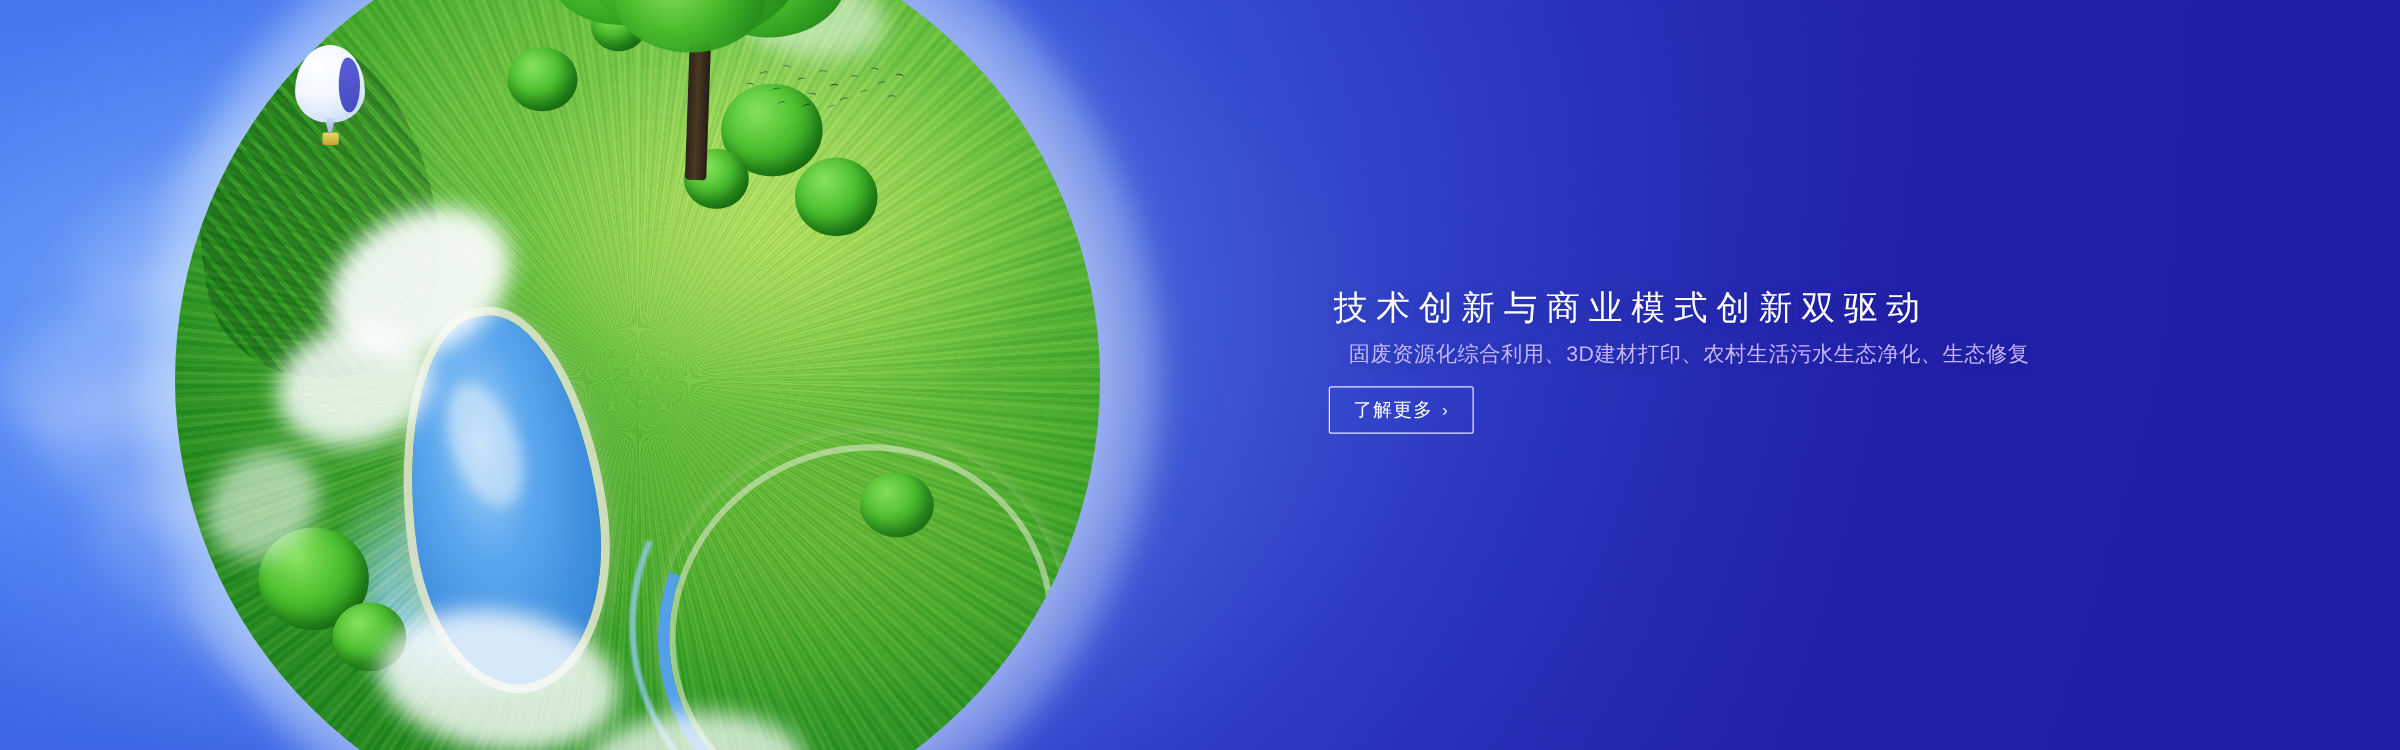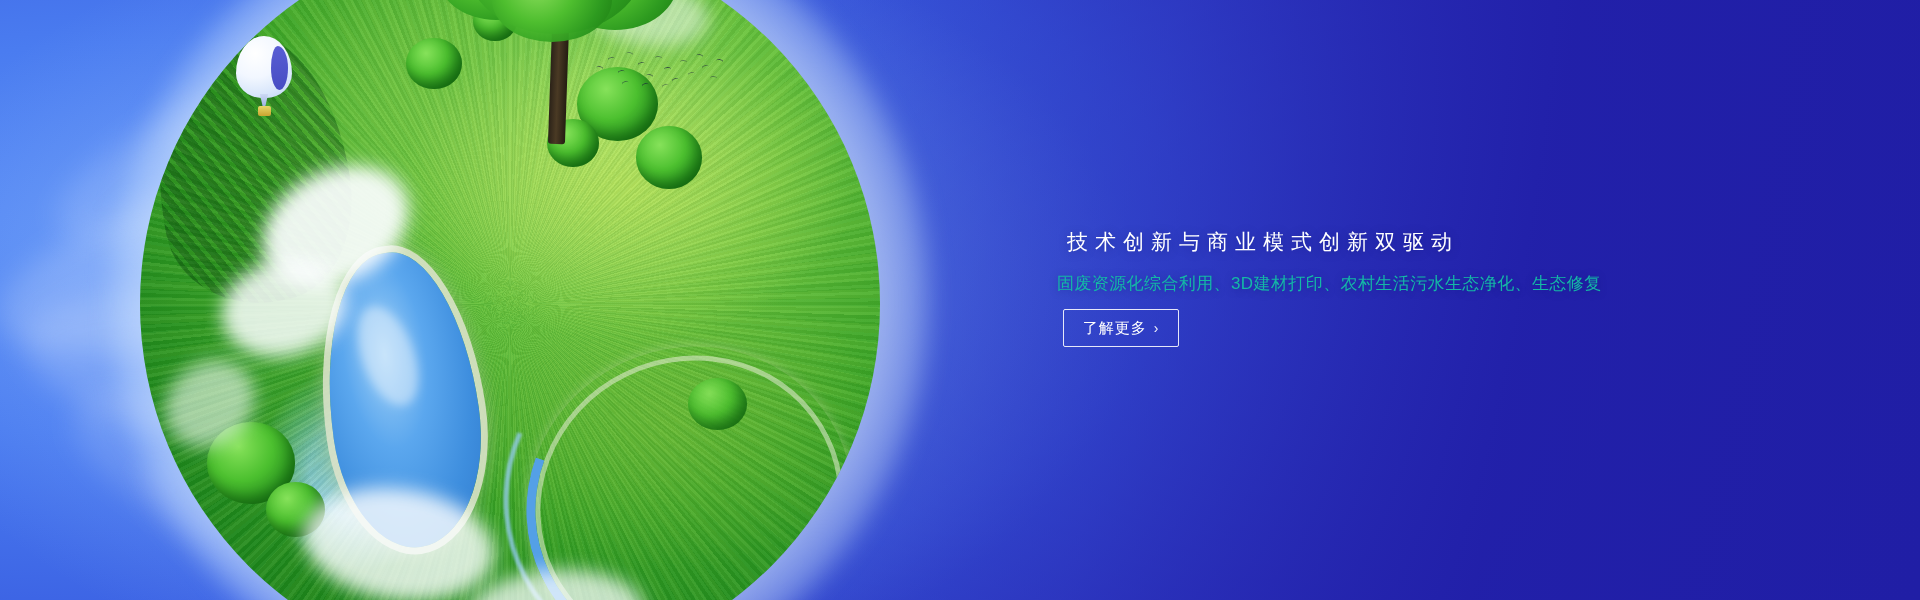--- a/index.html
+++ b/index.html
@@ -145,25 +145,25 @@
      text-shadow:0 2px 14px rgba(10,20,90,.40);}
   .hl-group{display:inline-block;vertical-align:baseline;}
   .hl-big{font-family:"Liberation Serif","DejaVu Serif",serif;
      font-size:86px;line-height:1;font-weight:400;font-style:italic;
      letter-spacing:0;vertical-align:-14px;}
   .hl-small{font-family:"Liberation Serif","DejaVu Serif",serif;
      font-size:46px;line-height:1;letter-spacing:8px;margin-left:8px;}
   .hl-gap{display:inline-block;width:62px;}
 
   .subtitle{position:absolute;top:228px;left:22px;white-space:nowrap;
-     font-size:21px;letter-spacing:7px;font-weight:400;color:#ffffff;
+     font-size:27px;letter-spacing:7px;font-weight:400;color:#ffffff;
      text-shadow:0 1px 10px rgba(10,20,90,.35);}
 
-  .desc{position:absolute;top:272px;left:12px;white-space:nowrap;
-     font-size:17px;letter-spacing:.4px;color:#14b8a6;
+  .desc{position:absolute;top:272px;left:34px;white-space:nowrap;
+     font-size:17px;letter-spacing:.4px;color:#c4b5fd;
      text-shadow:0 1px 8px rgba(10,20,90,.35);}
 
   .cta{position:absolute;top:309px;left:18px;
      width:116px;height:38px;
      border:1px solid rgba(255,255,255,.88);border-radius:2px;
      background:transparent;color:#fff;
      font-family:"Liberation Sans","DejaVu Sans",sans-serif;
      font-size:15px;letter-spacing:1px;cursor:pointer;
      display:flex;align-items:center;justify-content:center;gap:7px;
      padding:0 10px;}

